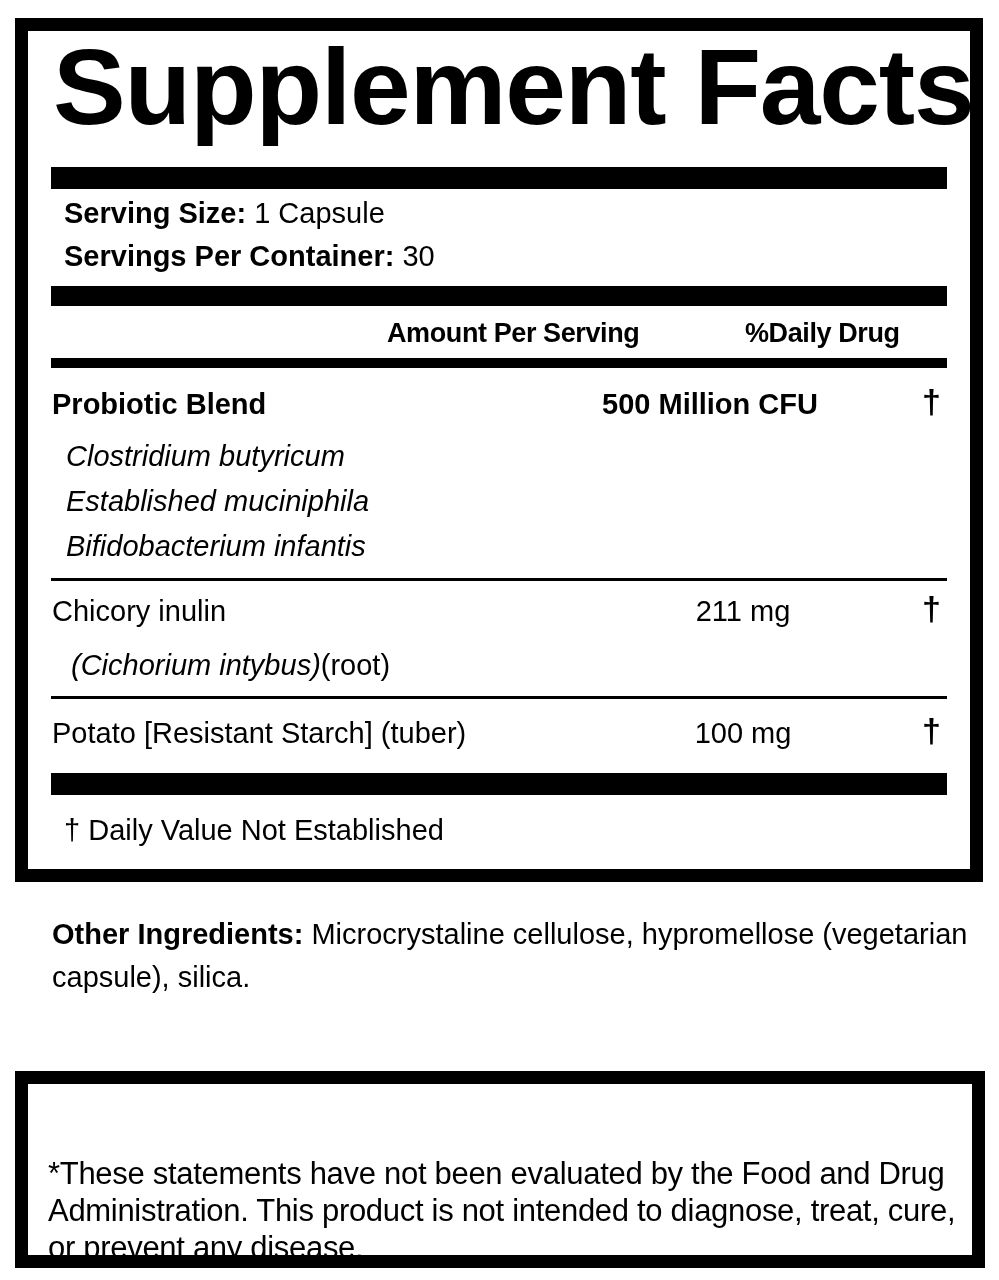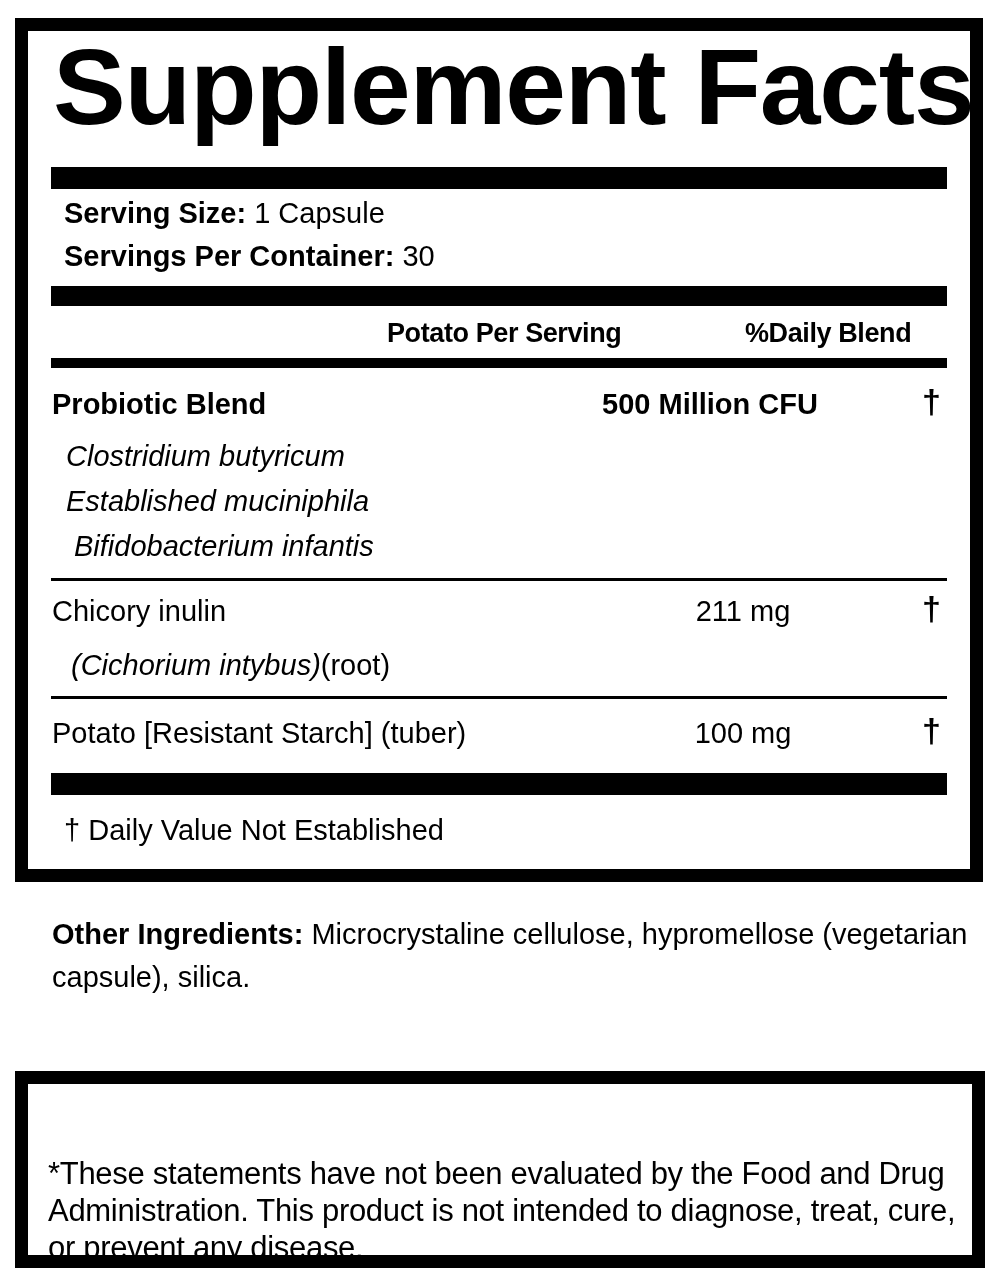--- a/index.html
+++ b/index.html
@@ -61,31 +61,31 @@
   <b>Serving Size:</b>
   <span>1 Capsule</span>
 </div>
 <div class="abs serving" style="top:242px;">
   <b>Servings Per Container:</b>
   <span>30</span>
 </div>
 
 <div class="bar" style="top:286px;height:20px;"></div>
 
-<div class="abs col-head" style="left:387px;top:320px;">Potato Per Serving</div>
-<div class="abs col-head" style="left:745px;top:320px;">%Daily Blend</div>
+<div class="abs col-head" style="left:387px;top:320px;">Amount Per Serving</div>
+<div class="abs col-head" style="left:745px;top:320px;">%Daily Drug</div>
 
 <div class="bar" style="top:358px;height:10px;"></div>
 
 <div class="abs row-name bold" style="top:390px;">Probiotic Blend</div>
 <div class="abs amount bold" style="left:577px;top:390px;width:266px;">500 Million CFU</div>
 <div class="abs dagger" style="top:384px;">†</div>
 <div class="abs row-name ital" style="left:66px;top:442px;">Clostridium butyricum</div>
 <div class="abs row-name ital" style="left:66px;top:487px;">Established muciniphila</div>
-<div class="abs row-name ital" style="left:74px;top:532px;font-style:italic;">Bifidobacterium infantis</div>
+<div class="abs row-name ital" style="left:66px;top:532px;font-style:italic;">Bifidobacterium infantis</div>
 
 <div class="bar" style="top:578px;height:3px;"></div>
 
 <div class="abs row-name" style="top:597px;">Chicory inulin</div>
 <div class="abs amount" style="left:643px;top:597px;width:200px;">211 mg</div>
 <div class="abs dagger" style="top:591px;">†</div>
 <div class="abs row-name" style="left:71px;top:651px;">
   <span class="ital">(Cichorium intybus)</span><span>(root)</span>
 </div>
 

